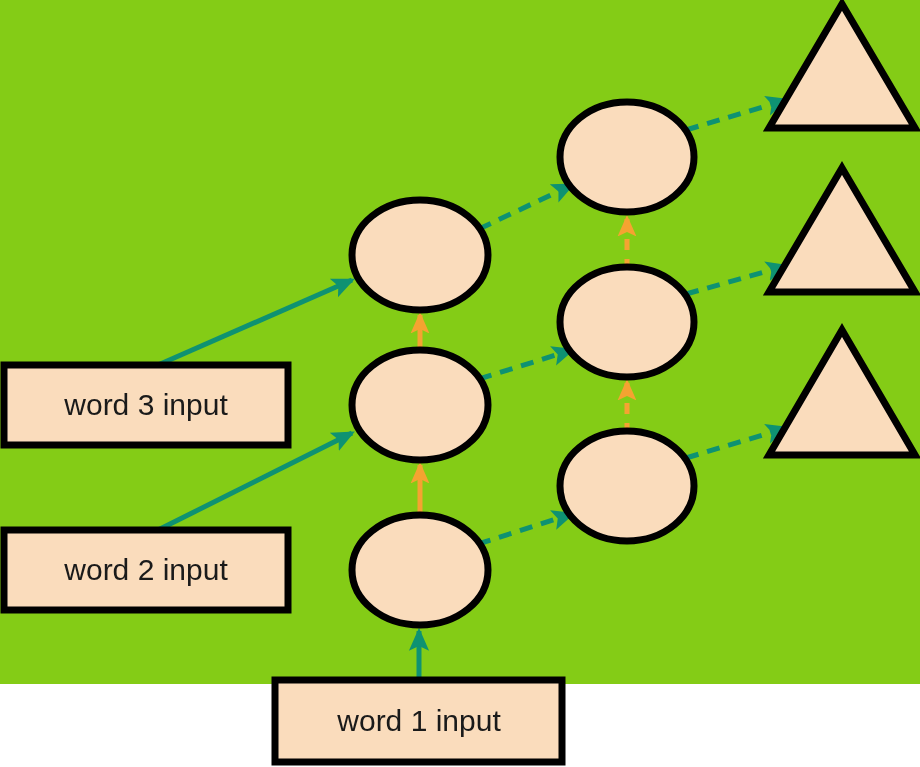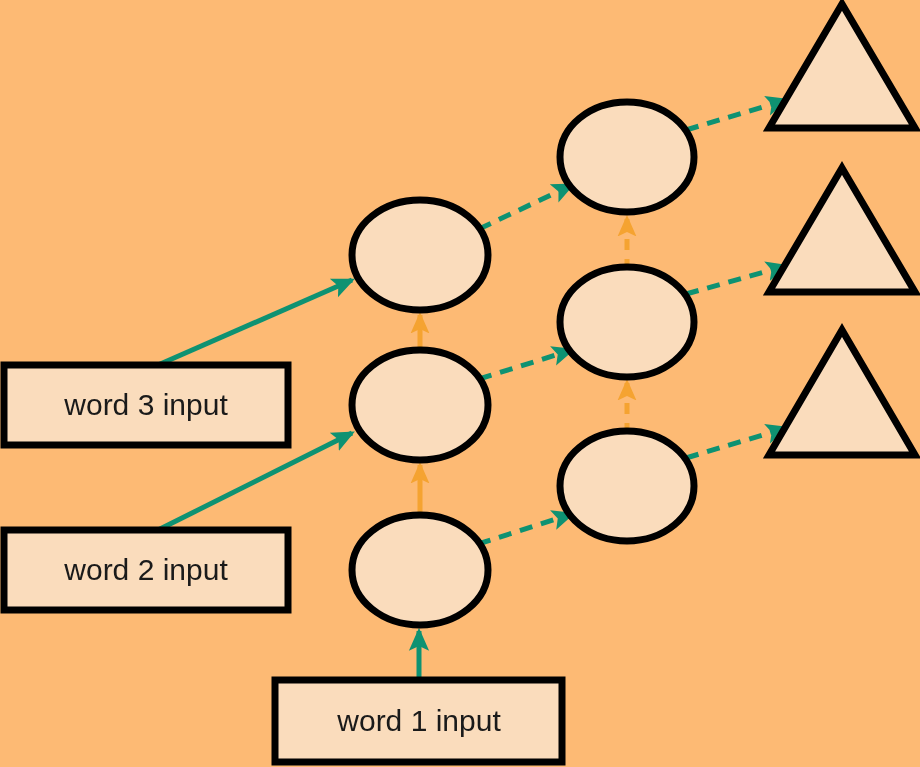--- a/index.html
+++ b/index.html
@@ -9,22 +9,22 @@
   }
   body {
     width: 920px;
     height: 767px;
     font-family: "Liberation Sans", sans-serif;
     overflow: hidden;
   }
   #diagram-root {
     position: relative;
     width: 920px;
-    height: 767px;
-    background: #fdba74;
+    height: 684px;
+    background: #84cc16;
   }
   svg#diagram-svg {
     display: block;
     width: 920px;
     height: 767px;
   }
   .node-shape {
     fill: #fadcbc;
     stroke: #000000;
     stroke-width: 7;

